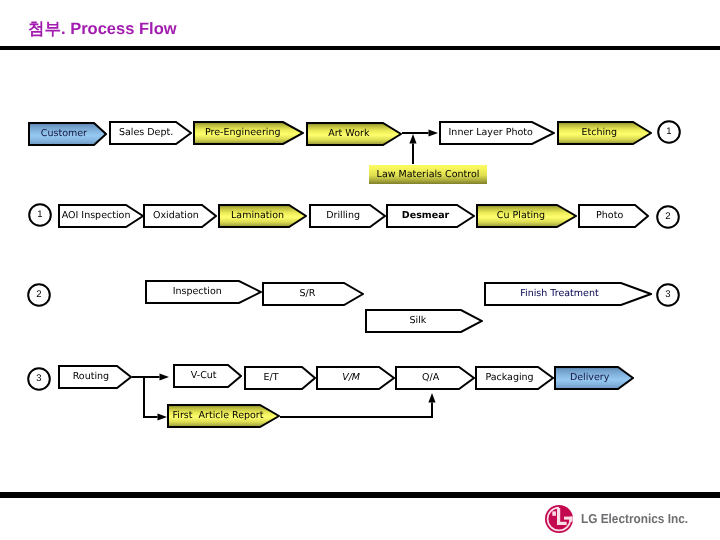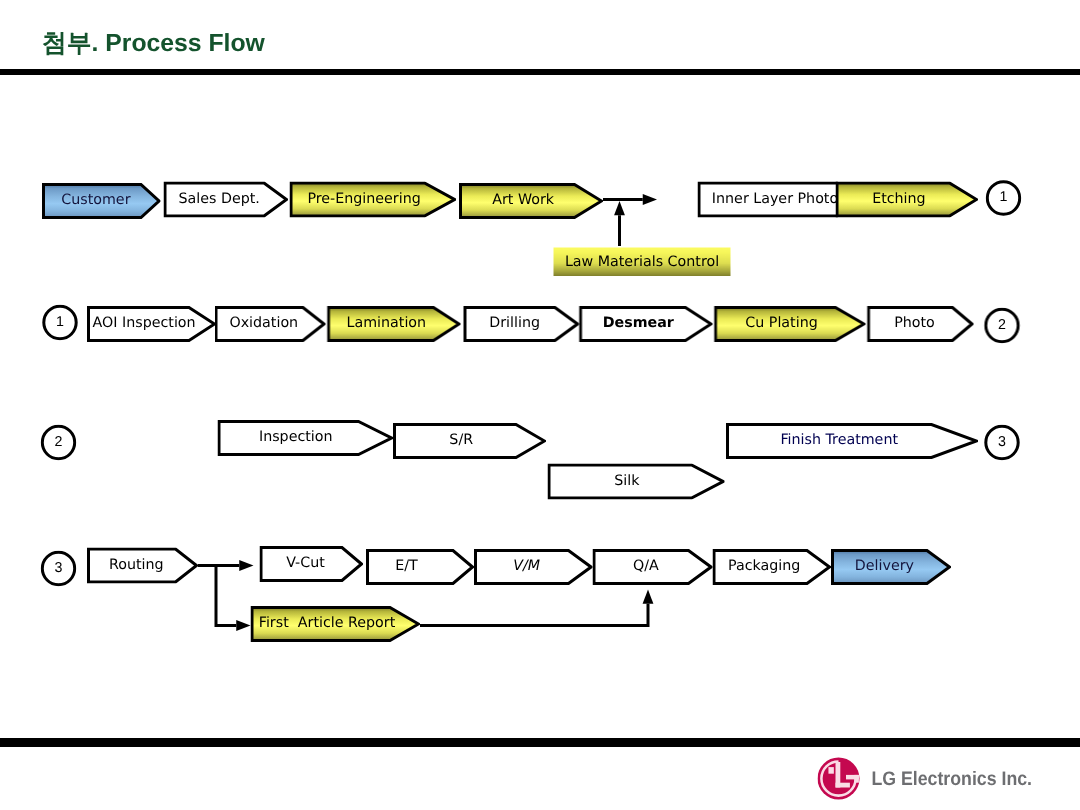--- a/index.html
+++ b/index.html
@@ -2,21 +2,21 @@
 <html><head>
 <meta charset="utf-8">
 <style>
   html,body{margin:0;padding:0;background:#fff;}
   body{width:720px;height:540px;overflow:hidden;
        font-family:"DejaVu Sans",sans-serif;
        -webkit-font-smoothing:antialiased;text-rendering:geometricPrecision;}
   #slide{position:relative;width:720px;height:540px;background:#fff;
          transform:translateZ(0);}
   .rule{position:absolute;background:#000;}
-  #title{position:absolute;left:28px;top:19px;font-size:16.5px;font-weight:bold;color:#14532d;
+  #title{position:absolute;left:28px;top:19px;font-size:16.5px;font-weight:bold;color:#a21caf;
          font-family:"Liberation Sans",sans-serif;white-space:nowrap;line-height:20px;will-change:transform;}
   .node{position:absolute;}
   .node > svg{display:block;}
   .node .lbl{position:absolute;left:0;top:0;right:0;bottom:0;
              display:flex;align-items:center;justify-content:center;
              font-size:9.5px;color:#000;white-space:pre;line-height:1;
              will-change:transform;}
   .circ{position:absolute;}
   .circ .lbl{position:absolute;left:0;top:0;right:0;bottom:0;
              display:flex;align-items:center;justify-content:center;
@@ -81,21 +81,21 @@
               <stop offset="0.35" stop-color="#ebeb57"></stop>
               <stop offset="0.55" stop-color="#ffff6e"></stop>
               <stop offset="0.78" stop-color="#dbdb52"></stop>
               <stop offset="1" stop-color="#93933a"></stop>
             </linearGradient>
           </defs>
           <path d="M1,1 H77 L95,12 L77,23 H1 Z" fill="url(#g2)" stroke="#000000" stroke-width="2" stroke-linejoin="miter"></path>
         </svg>
         <div class="lbl" style="padding-right: 10.45px;">Art Work</div>
       </div>
-      <div class="node" style="left: 465px; top: 121px; width: 116px; height: 24px;">
+      <div class="node" style="left: 439px; top: 121px; width: 116px; height: 24px;">
         <svg width="116" height="24" viewBox="0 0 116 24">
           <path d="M1,1 H93 L115,12 L93,23 H1 Z" fill="#ffffff" stroke="#000000" stroke-width="2" stroke-linejoin="miter"></path>
         </svg>
         <div class="lbl" style="padding-right: 12.65px;">Inner Layer Photo</div>
       </div>
       <div class="node" style="left: 557px; top: 121px; width: 95px; height: 24px;">
         <svg width="95" height="24" viewBox="0 0 95 24">
           <defs>
             <linearGradient id="g3" x1="0" y1="0" x2="0" y2="1">
               <stop offset="0" stop-color="#7d7d28"></stop>

